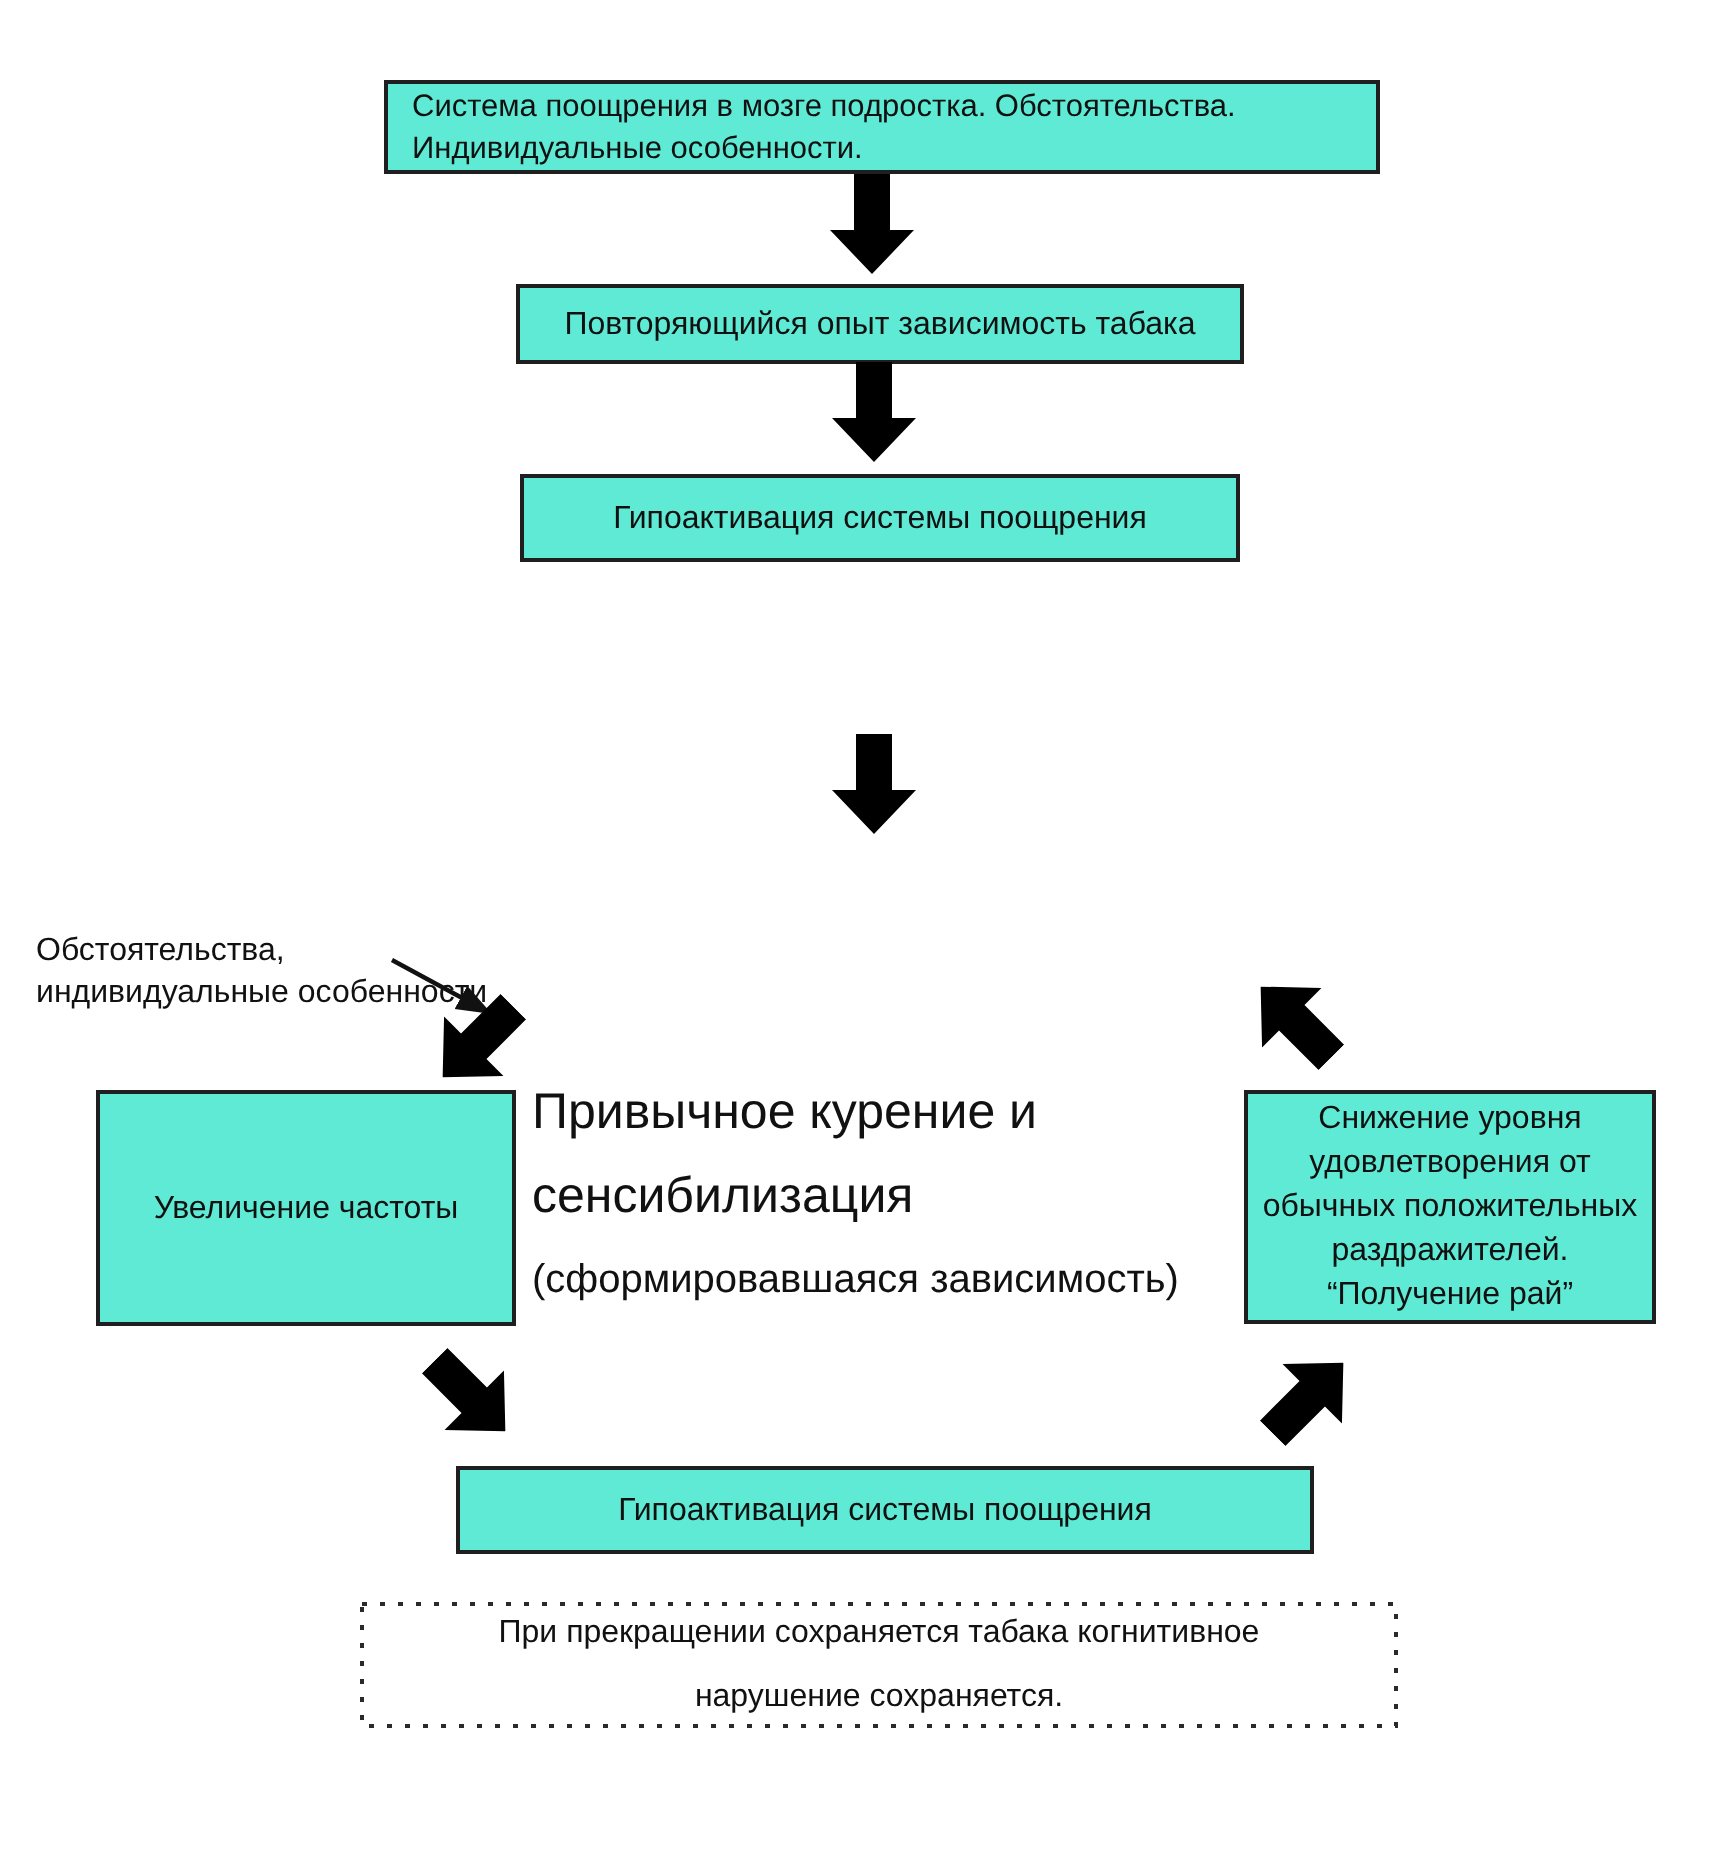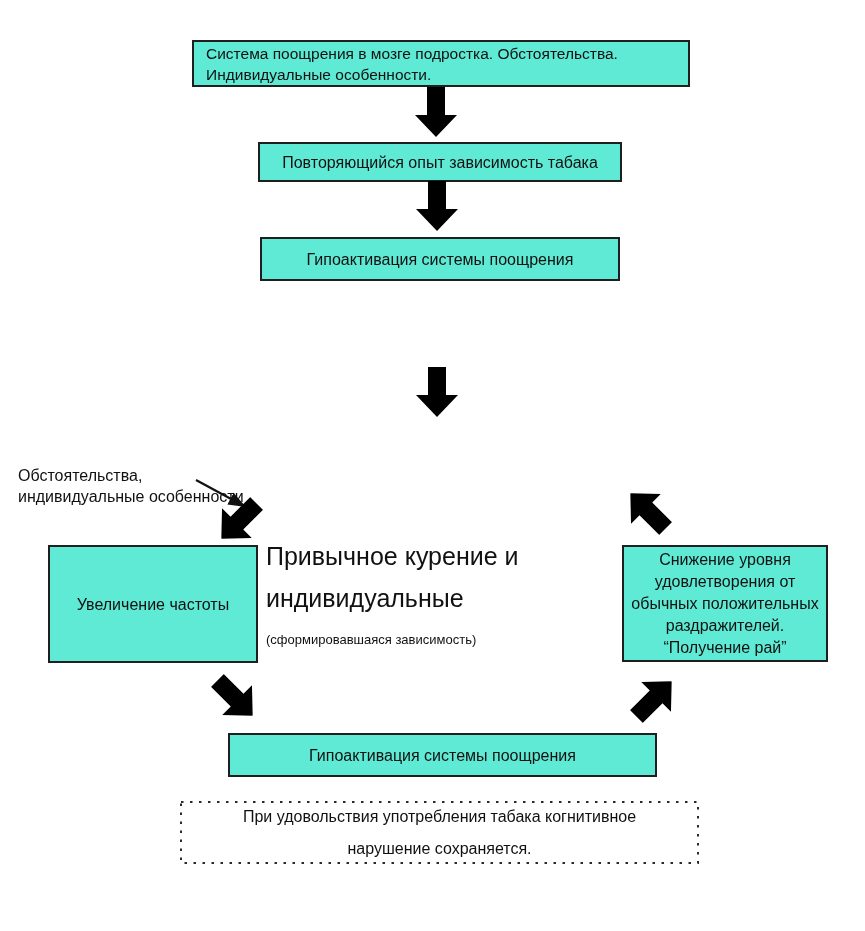--- a/index.html
+++ b/index.html
@@ -47,21 +47,21 @@
 
   .side-note {
     position: absolute; left: 18px; top: 449px; width: 252px;
     font-size: 16px; line-height: 21px; text-align: left; margin-top: 16px;
   }
   .center-title {
     position: absolute; left: 266px; top: 541px; width: 330px; text-align: left;
   }
   .center-title .t { font-size: 25px; line-height: 30px; }
   .center-title .t2 { margin-top: 12px; }
-  .center-title .sub { font-size: 13px; line-height: 22px; margin-top: 16px; }
+  .center-title .sub { font-size: 20px; line-height: 22px; margin-top: 16px; }
 
   .thick-arrow { position: absolute; width: 42px; height: 50px; }
   .a1 { left: 415px; top: 87px; }
   .a2 { left: 416px; top: 181px; }
   .a3 { left: 416px; top: 367px; }
   .a4 { left: 218px; top: 496px; transform: rotate(45deg); }
   .a6 { left: 214px; top: 673px; transform: rotate(-45deg); }
   .a7 { left: 633px; top: 674px; transform: rotate(-135deg); }
   .a8 { left: 627px; top: 486px; transform: rotate(135deg); }
 
@@ -120,21 +120,21 @@
   <svg class="thick-arrow a8" viewBox="0 0 42 50">
     <polygon points="12,0 30,0 30,28 42,28 21,50 0,28 12,28" fill="#000000"></polygon>
   </svg>
 
   <div class="box box-frequency">
     <span>Увеличение частоты</span>
   </div>
 
   <div class="center-title">
     <div class="t">Привычное курение и</div>
-    <div class="t t2">индивидуальные</div>
+    <div class="t t2">сенсибилизация</div>
     <div class="sub">(сформировавшаяся зависимость)</div>
   </div>
 
   <div class="box col box-satisfy">
     <span>Снижение уровня</span>
     <span>удовлетворения от</span>
     <span>обычных положительных</span>
     <span>раздражителей.</span>
     <span>“Получение рай”</span>
   </div>
@@ -149,18 +149,18 @@
 
   <div class="box box-hypo2">
     <span>Гипоактивация системы поощрения</span>
   </div>
 
   <div class="cessation">
     <svg class="dots" width="519" height="63">
       <rect x="1" y="1" width="517" height="61" fill="none" stroke="#2a2a2a" stroke-width="2" stroke-dasharray="2.5 6.5"></rect>
     </svg>
     <div class="txt">
-      <span>При удовольствия употребления табака когнитивное</span>
+      <span>При прекращении сохраняется табака когнитивное</span>
       <span>нарушение сохраняется.</span>
     </div>
   </div>
 
 </div>
 
 </body></html>

